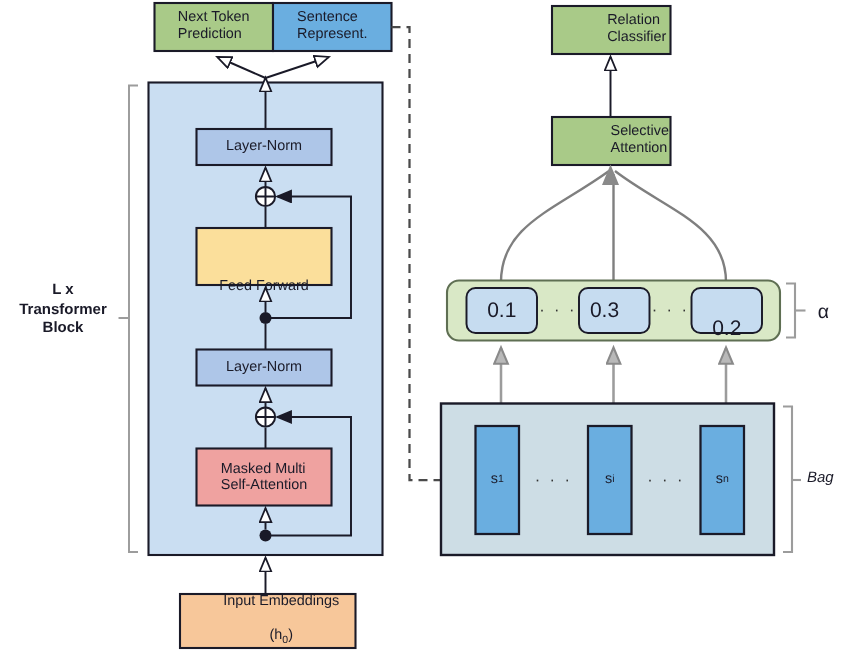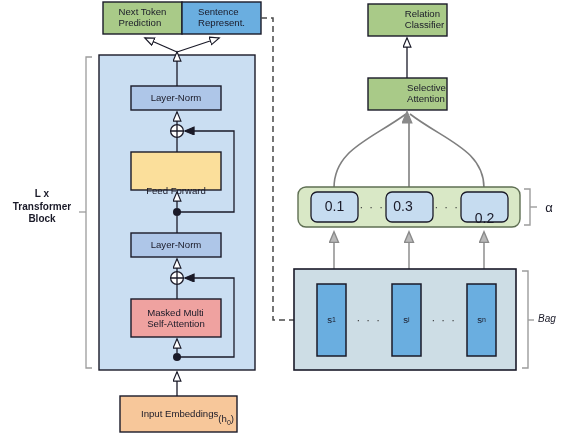--- a/index.html
+++ b/index.html
@@ -133,21 +133,21 @@
   <div class="sidelabel" style="left:6px;top:188px;width:72px;line-height:1.25;white-space:pre-line;font-weight:bold;">L x
 Transformer
 Block</div>
 
   <div class="boxlabel f11" style="left:131px;top:86px;width:90px;height:24px;">Layer-Norm</div>
   <div class="boxlabel f11" style="left:131px;top:152px;width:90px;height:38px;margin-top:20px;">Feed Forward</div>
   <div class="boxlabel f11" style="left:131px;top:233px;width:90px;height:24px;">Layer-Norm</div>
   <div class="boxlabel f11" style="left:131px;top:299px;width:90px;height:40px;border-radius:13px;">Masked Multi
 Self-Attention</div>
 
-  <div class="boxlabel f11" style="left:120px;top:396px;width:135px;height:36px;">
+  <div class="boxlabel f11" style="left:120px;top:396px;width:135px;height:36px;flex-direction:column;">
     <span>Input Embeddings</span>
     <span style="margin-top:1px;">
       <span>(h</span><span class="sub">0</span><span>)</span>
     </span>
   </div>
 
   <div class="boxlabel f11" style="left:385px;top:4px;width:79px;height:32px;">Relation
 Classifier</div>
   <div class="boxlabel f11" style="left:368px;top:78px;width:93px;height:32px;margin-left:12px;">Selective
 Attention</div>

